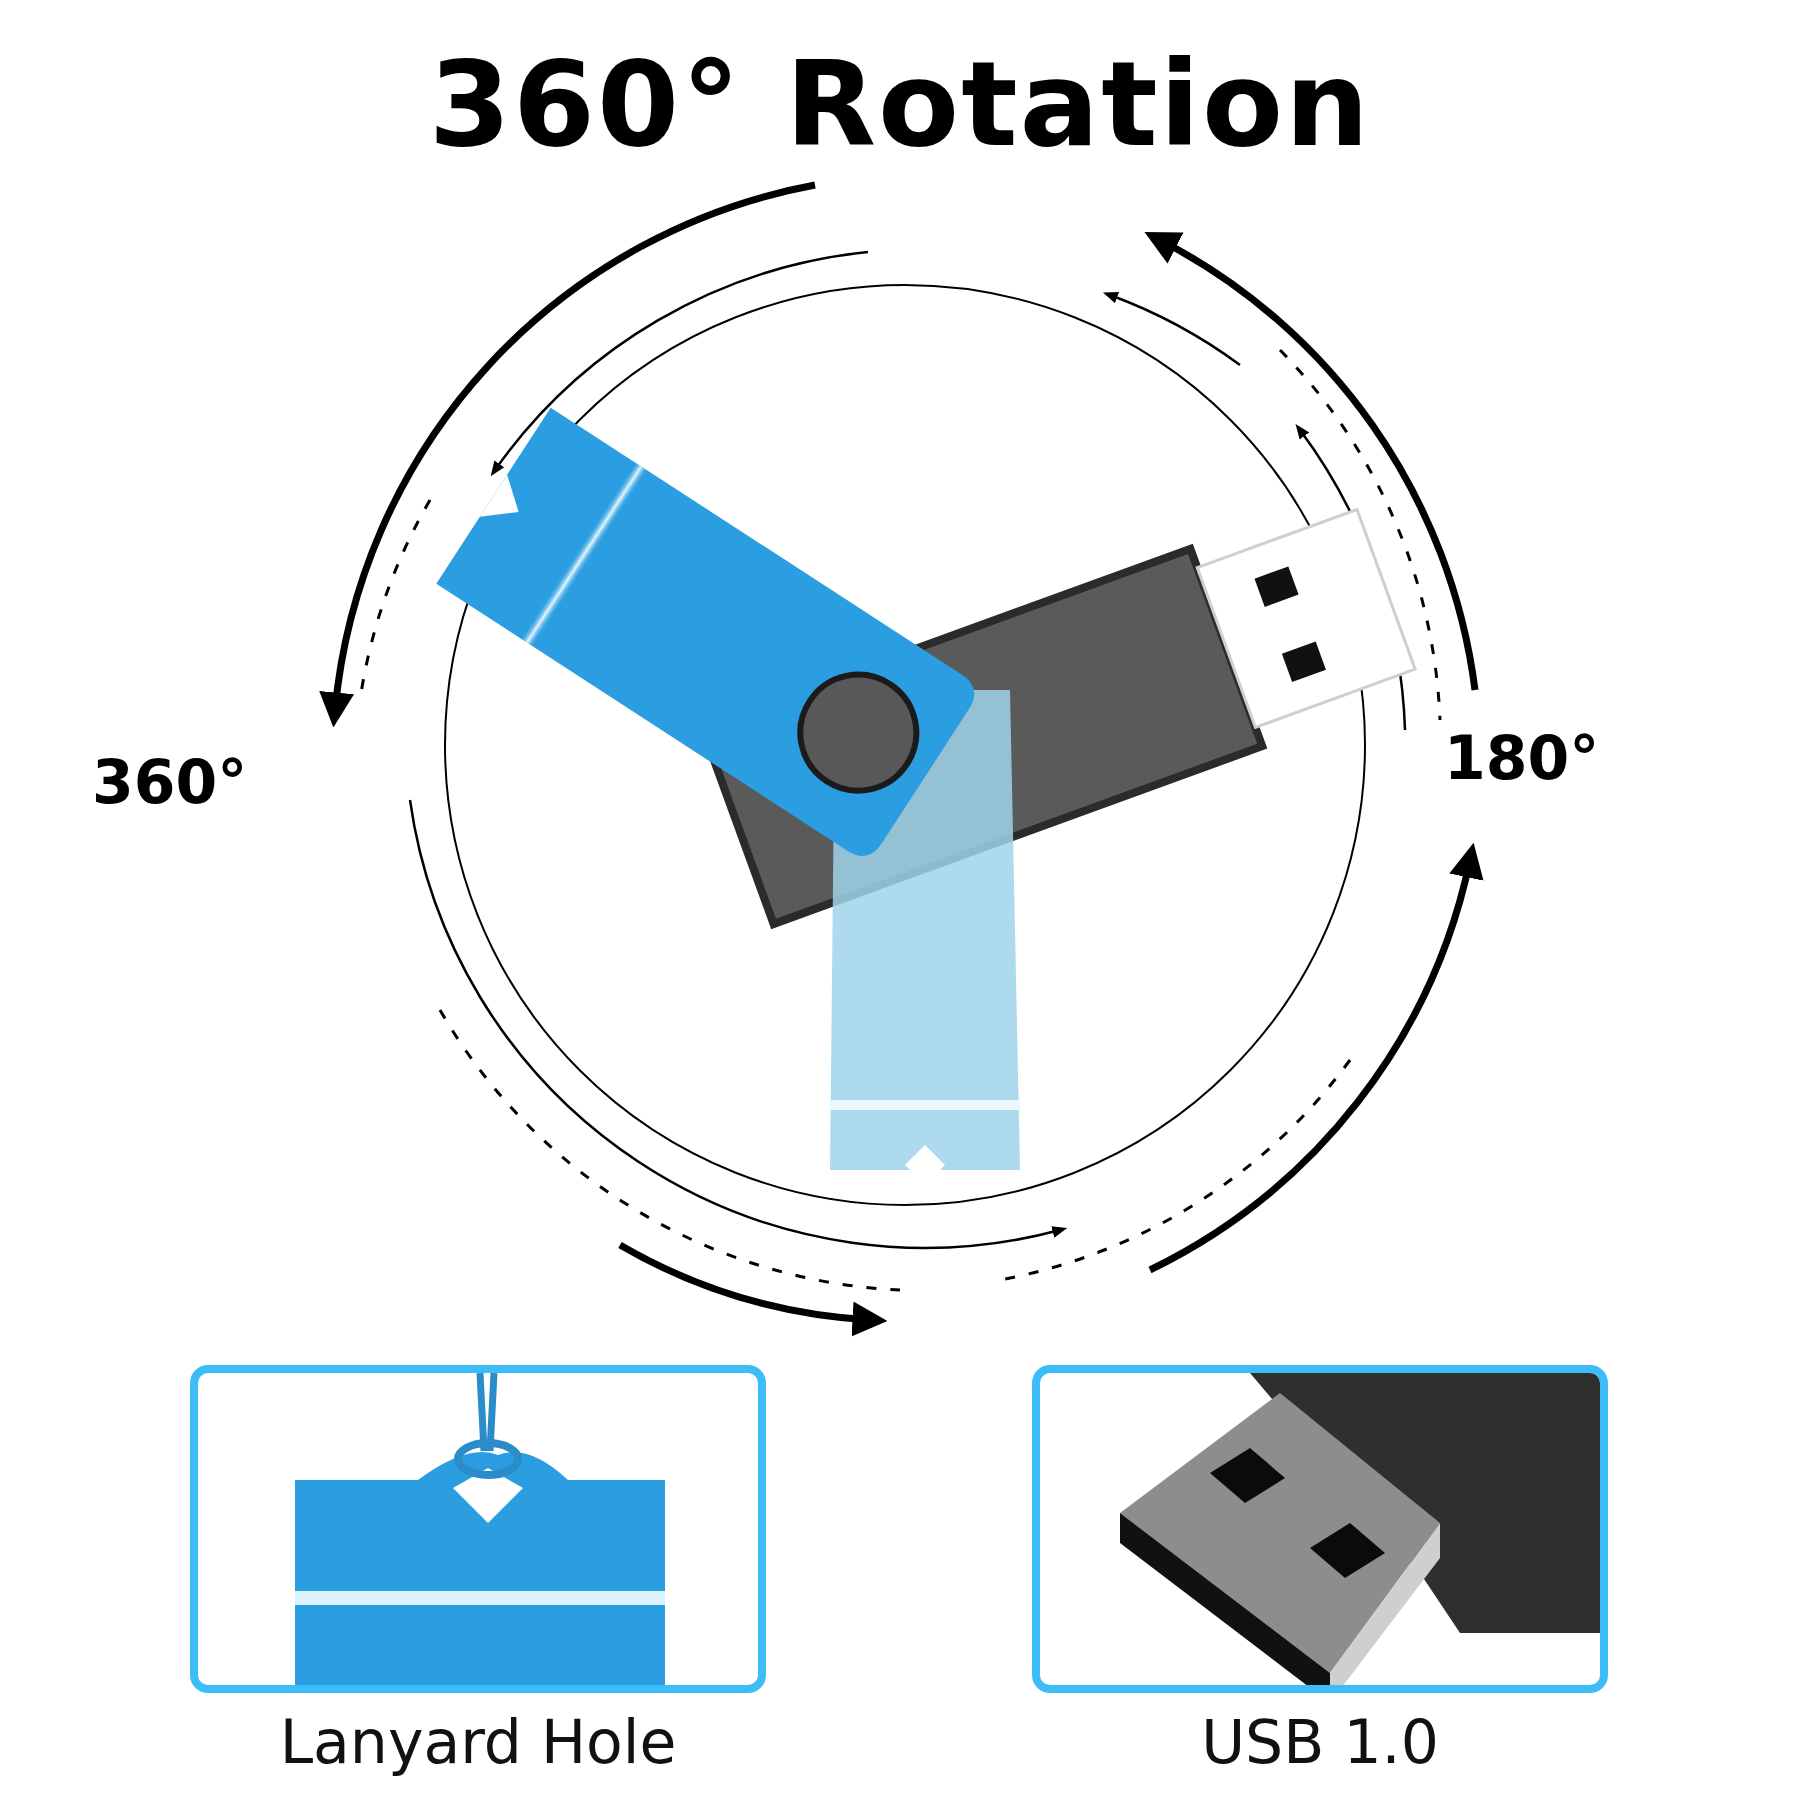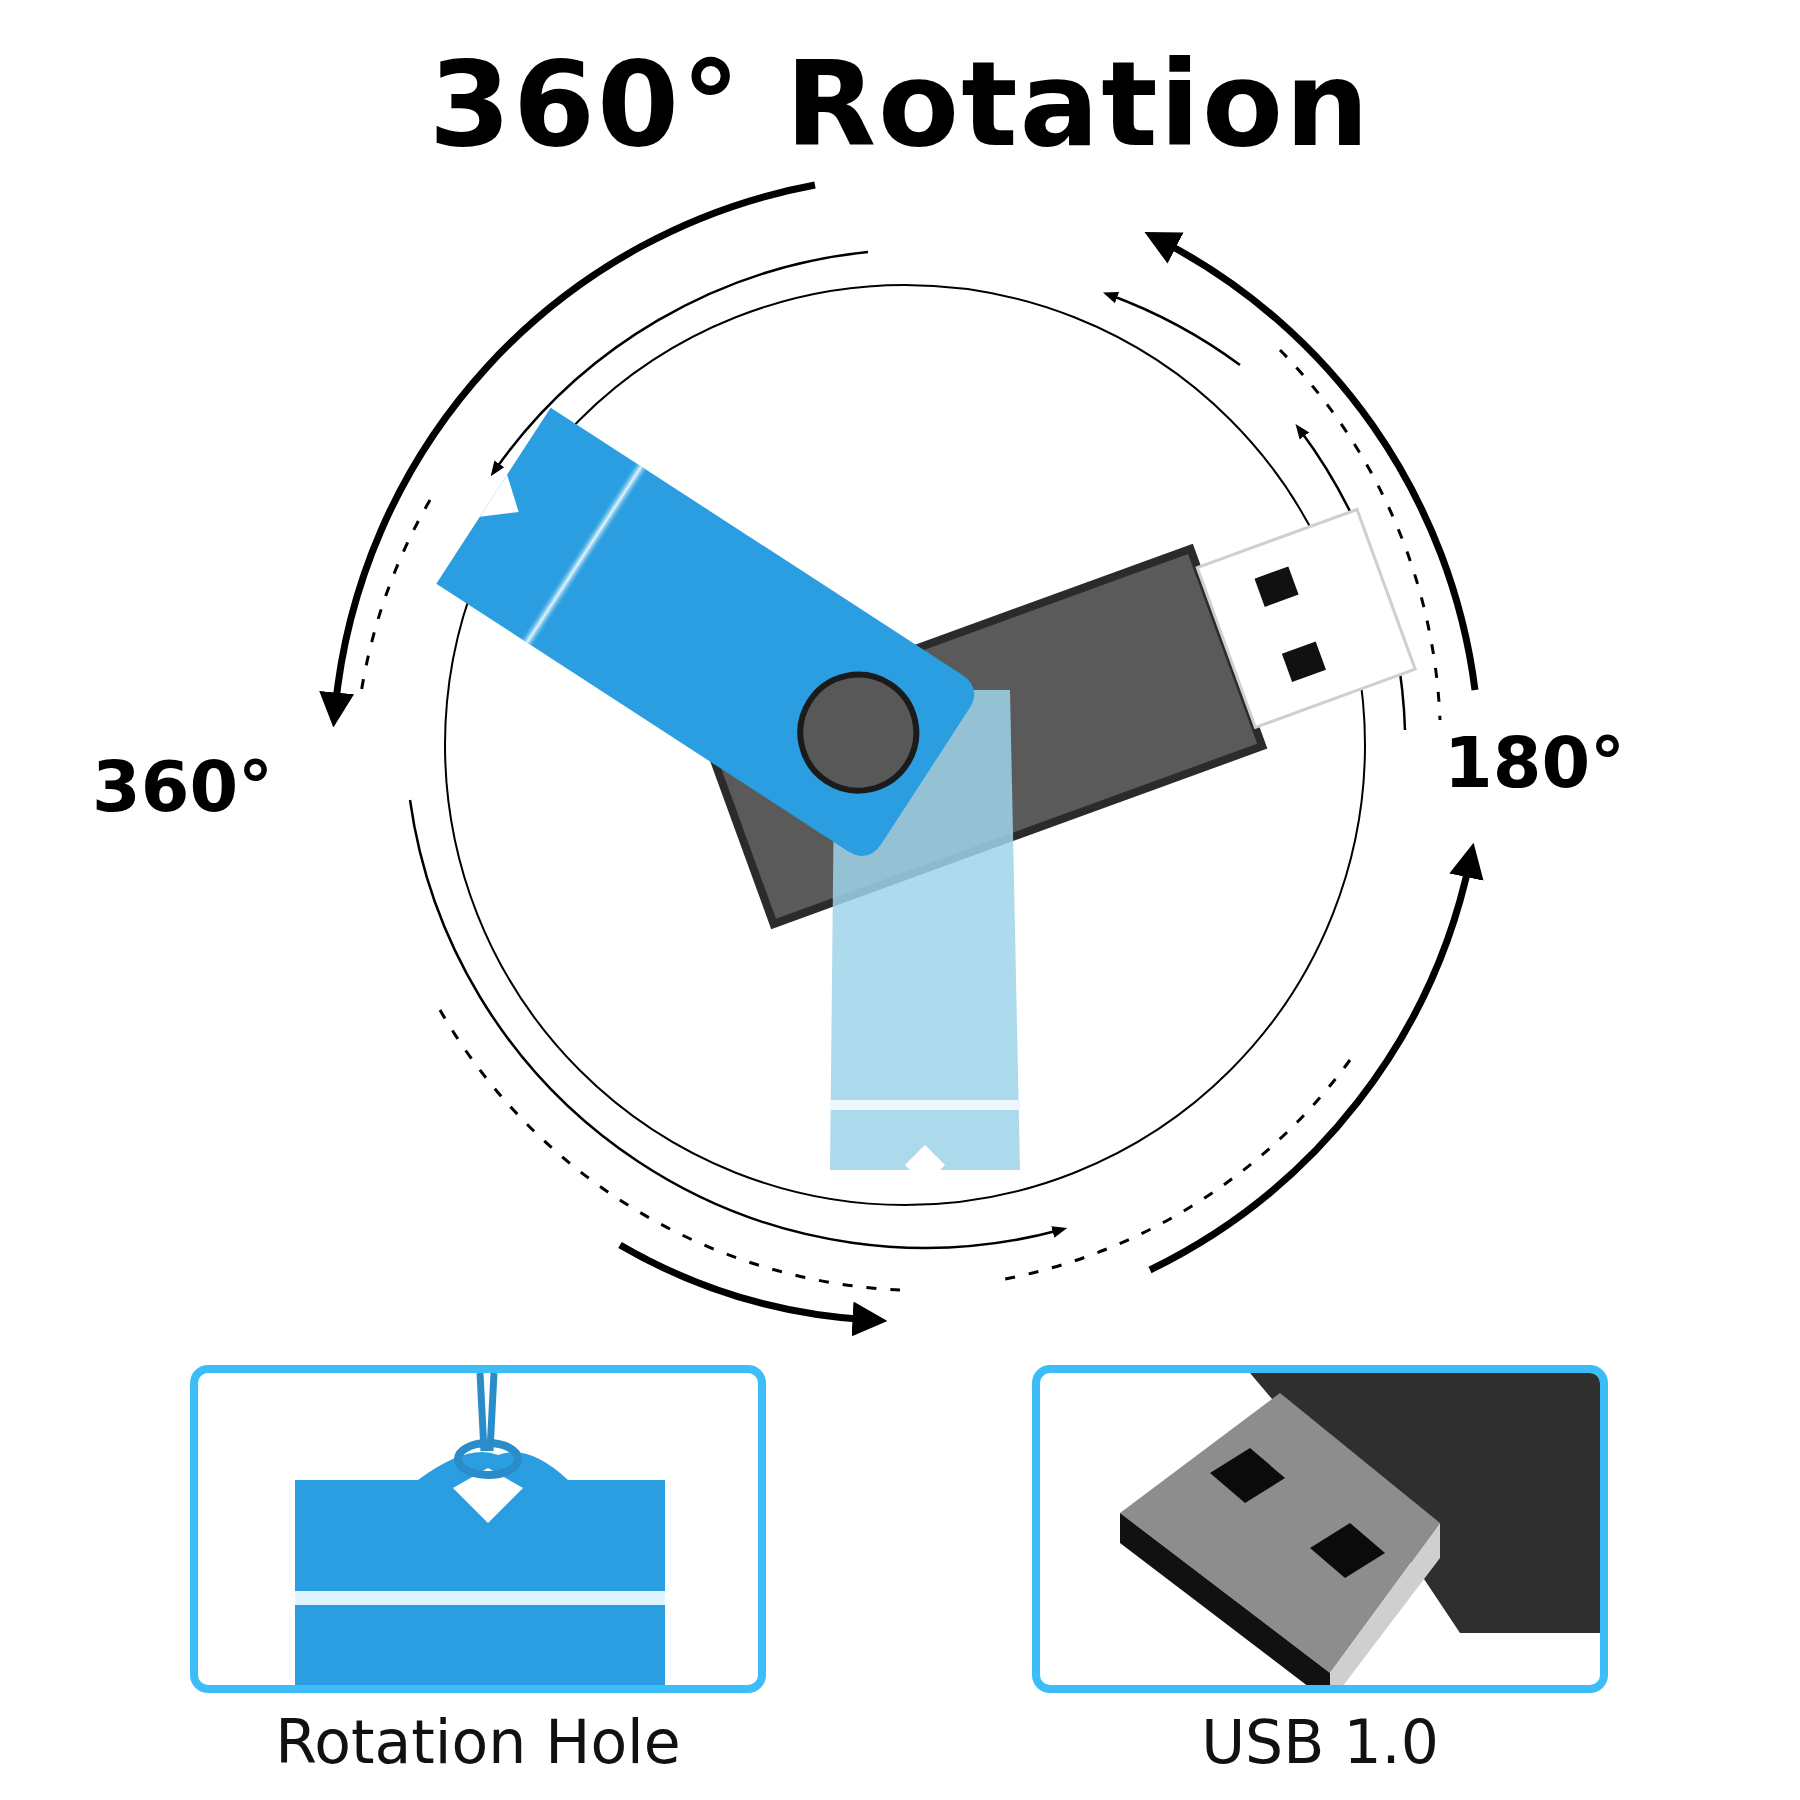--- a/index.html
+++ b/index.html
@@ -2,21 +2,21 @@
 <html><head>
 <meta charset="utf-8">
 <style>
   html, body { margin: 0; padding: 0; background: #ffffff; }
   body { width: 1800px; height: 1800px; position: relative; overflow: hidden;
          font-family: "DejaVu Sans", "Liberation Sans", sans-serif; }
   .abs { position: absolute; }
   .title { left: 0; width: 1800px; top: 40px; text-align: center; font-weight: 900;
            font-size: 118px; letter-spacing: 2px; color: #000; line-height: 1.1;
            font-family: "DejaVu Sans", sans-serif; }
-  .angle { font-weight: 900; font-size: 70px; color: #000; line-height: 1;
+  .angle { font-weight: 900; font-size: 60px; color: #000; line-height: 1;
            font-family: "DejaVu Sans", sans-serif; }
   .angle-left { left: 92px; top: 752px; }
   .angle-right { left: 1444px; top: 728px; }
   svg.diagram { position: absolute; left: 0; top: 0; width: 1800px; height: 1800px; }
   .box { border: 8px solid #3dbdf7; border-radius: 18px; background: #fff; overflow: hidden; box-sizing: border-box; }
   .box-left { left: 190px; top: 1365px; width: 576px; height: 328px; }
   .box-right { left: 1032px; top: 1365px; width: 576px; height: 328px; }
   .caption { font-size: 60px; color: #111; text-align: center; width: 576px; line-height: 1;
              font-family: "DejaVu Sans", sans-serif; }
   .caption-left { left: 190px; top: 1712px; }
@@ -109,14 +109,14 @@
   <svg width="560" height="312" viewBox="0 0 560 312">
     <path d="M210,0 L560,0 L560,260 L420,260 L380,200 Z" fill="#2f2f2f"></path>
     <path d="M80,140 L240,20 L400,150 L290,300 Z" fill="#8d8d8d"></path>
     <path d="M80,140 L290,300 L290,330 L80,170 Z" fill="#111"></path>
     <path d="M290,300 L400,150 L400,185 L290,330 Z" fill="#cfcfcf"></path>
     <path d="M170,100 L210,75 L245,105 L205,130 Z" fill="#0b0b0b"></path>
     <path d="M270,175 L310,150 L345,180 L305,205 Z" fill="#0b0b0b"></path>
   </svg>
 </div>
 
-<div class="abs caption caption-left">Rotation Hole</div>
+<div class="abs caption caption-left">Lanyard Hole</div>
 <div class="abs caption caption-right">USB 1.0</div>
 
 </body></html>

